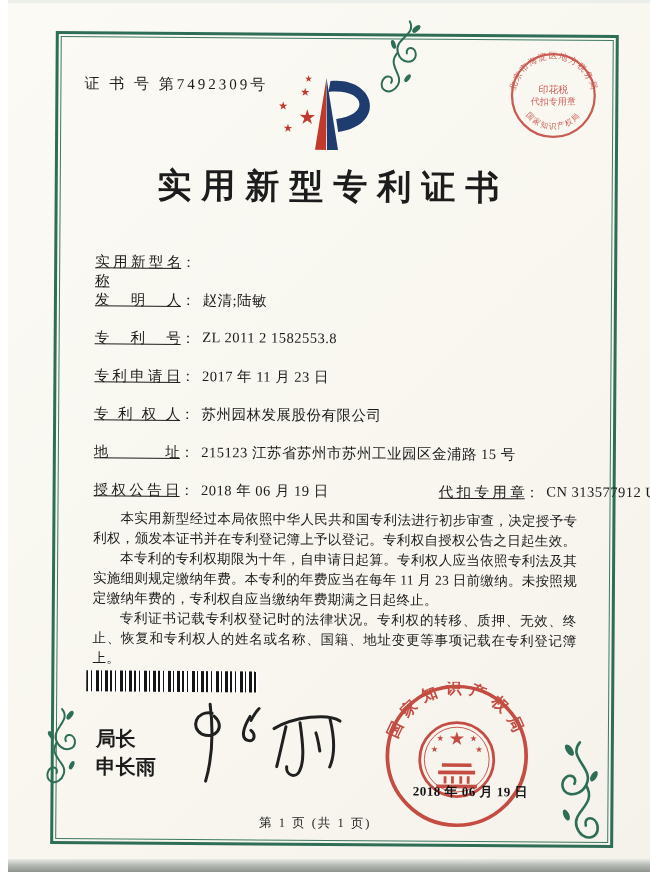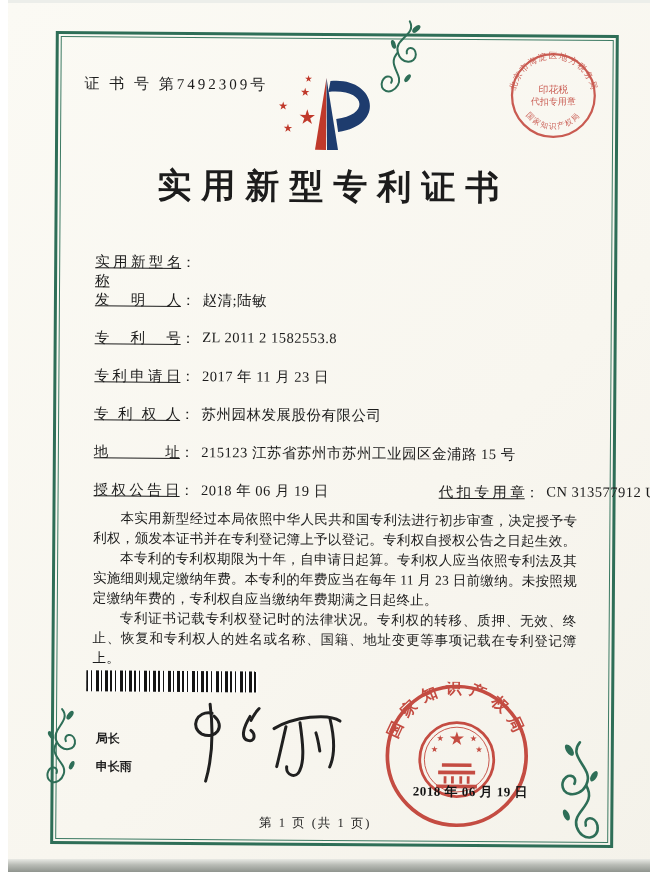--- a/index.html
+++ b/index.html
@@ -42,21 +42,21 @@
 
   .barcode{position:absolute;left:80px;top:672px;width:172px;height:21px;background-color:#fff;
     background-image:repeating-linear-gradient(90deg,
       #151515 0 2px,transparent 2px 5px,
       #151515 5px 6px,transparent 6px 10px,
       #151515 10px 13px,transparent 13px 15px,
       #151515 15px 16px,transparent 16px 19px,
       #151515 19px 22px,transparent 22px 24px);}
 
   .signoff{position:absolute;left:90px;top:726px;font-family:"Liberation Sans","DejaVu Sans",sans-serif;
-           font-size:12px;font-weight:600;line-height:28px;}
+           font-size:20px;font-weight:600;line-height:28px;}
   .signature{position:absolute;left:176px;top:702px;width:170px;height:86px;}
 
   .main-seal{position:absolute;left:377px;top:681px;width:148px;height:148px;opacity:.9;}
   .seal-date{position:absolute;left:398px;top:782px;width:134px;text-align:center;
              font-size:13px;font-weight:600;letter-spacing:.5px;color:#141414;}
 
   .pagefooter{position:absolute;left:45px;top:815px;width:530px;text-align:center;
               font-size:12.5px;letter-spacing:2px;}
 
   .flourish{position:absolute;color:#2e6e57;}

